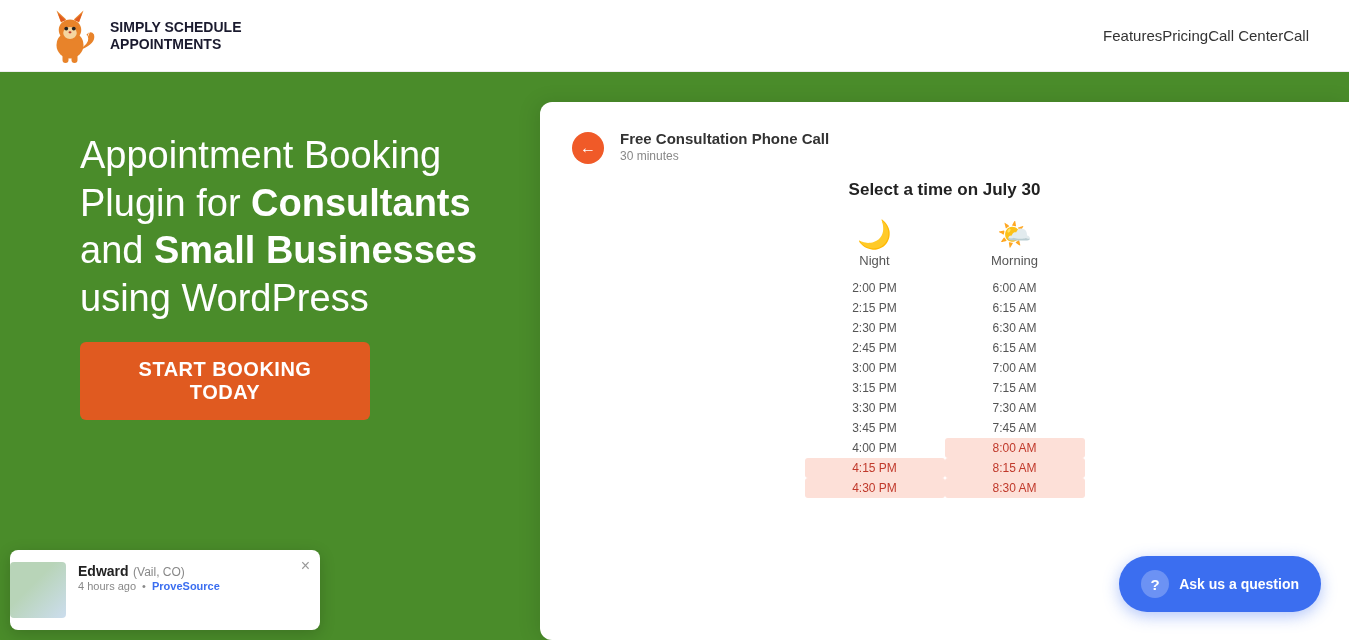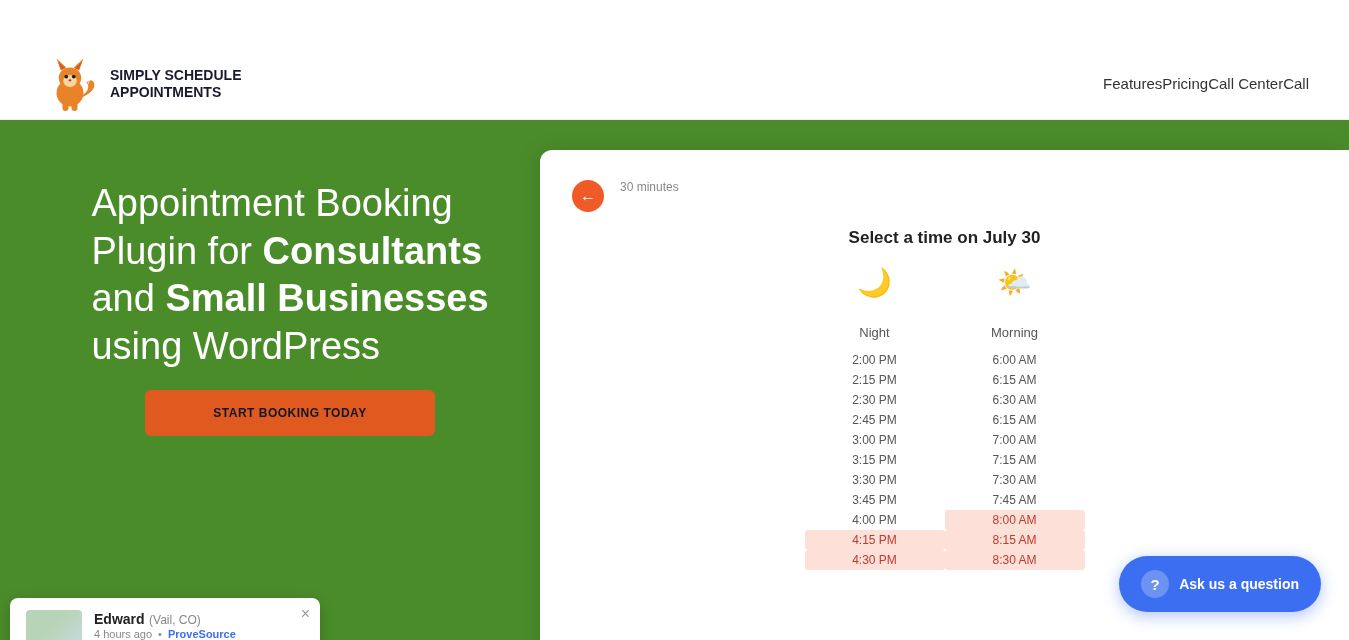--- a/index.html
+++ b/index.html
@@ -2,45 +2,45 @@
 <html><head>
   <meta charset="utf-8">
   <style>
     * { margin: 0; padding: 0; box-sizing: border-box; }
     body { font-family: -apple-system, BlinkMacSystemFont, 'Segoe UI', sans-serif; width: 1349px; min-height: 640px; overflow: hidden; }
 
     
     .navbar {
       display: flex; align-items: center; justify-content: space-between;
       padding: 10px 40px; background: #fff; border-bottom: 1px solid #eee;
-      height: 72px; position: relative; z-index: 10; margin-top: 48px;
+      height: 72px; position: relative; z-index: 10;
     }
     .nav-logo { display: flex; align-items: center; gap: 10px; }
     .logo-text { font-size: 14px; font-weight: 700; color: #1a1a2e; text-transform: uppercase; line-height: 1.2; }
     .logo-text span { display: block; }
     .nav-links { display: flex; align-items: center; }
     .nav-link { text-decoration: none; color: #333; font-size: 15px; }
     .nav-btn-view {
       background: #f05a28; color: #fff; border: none; border-radius: 25px;
       padding: 10px 22px; font-size: 15px; font-weight: 600; cursor: pointer;
     }
 
     
     .hero {
       display: flex; height: 568px; background: #4a8c2a; position: relative;
     }
     .hero-left {
-      flex: 0 0 540px; padding: 60px 40px 40px 80px; display: flex; flex-direction: column; justify-content: flex-start; align-items: center;
+      flex: 0 0 540px; padding: 60px 40px 40px 80px; display: flex; flex-direction: column; justify-content: flex-start;
     }
     .hero-heading { font-size: 38px; color: #fff; line-height: 1.25; margin-bottom: 20px; font-weight: 400; }
     .hero-heading strong { font-weight: 700; }
     .hero-subtext { font-size: 15px; color: #e8f5e0; margin-bottom: 36px; line-height: 1.5; }
     .hero-cta {
-      background: #e05a20; color: #0f172a; border: none; border-radius: 6px;
-      padding: 16px 36px; font-size: 12px; font-weight: 700; cursor: pointer;
+      background: #e05a20; color: #ffffff; border: none; border-radius: 6px;
+      padding: 16px 36px; font-size: 20px; font-weight: 700; cursor: pointer;
       letter-spacing: 0.5px; width: 290px; text-transform: uppercase;
     }
 
     
     .booking-widget {
       flex: 1; background: #fff; border-radius: 12px 0 0 12px;
       margin: 30px 0 0 0; padding: 28px 32px; overflow: hidden;
       box-shadow: -4px 0 20px rgba(0,0,0,0.1);
       position: relative;
     }
@@ -55,32 +55,32 @@
 
     .select-heading { text-align: center; font-size: 17px; font-weight: 600; color: #222; margin-bottom: 18px; }
 
     .time-columns { display: flex; gap: 0; justify-content: center; }
     .time-col { flex: 1; max-width: 140px; }
     .time-col-header {
       display: flex; flex-direction: column; align-items: center;
       margin-bottom: 10px;
     }
     .time-col-icon { font-size: 28px; color: #555; margin-bottom: 2px; }
-    .time-col-label { font-size: 13px; color: #555; margin-top: 24px; }
+    .time-col-label { font-size: 13px; color: #555; }
 
     .time-slot {
       text-align: center; font-size: 12px; color: #555;
       padding: 3px 0; cursor: pointer; border-radius: 3px;
     }
     .time-slot.highlighted { background: #fde0d8; color: #c0392b; }
 
     
     .notif-popup {
       position: absolute; bottom: 10px; left: 10px;
-      background: #fff; border-radius: 8px; padding: 12px 16px;
+      background: #fff; border-radius: 8px; padding: 12px 0;
       box-shadow: 0 4px 16px rgba(0,0,0,0.18);
       width: 310px; display: flex; gap: 12px; align-items: flex-start;
       z-index: 20;
     }
     .notif-map {
       width: 56px; height: 56px; background: #cde;
       border-radius: 4px; flex-shrink: 0; overflow: hidden;
       position: relative;
     }
     .notif-map-inner { width: 100%; height: 100%; background: linear-gradient(135deg, #b8d4b8 40%, #cde 100%); }
@@ -164,20 +164,21 @@
     <h1 class="hero-heading">
       Appointment Booking<br>Plugin for <strong>Consultants</strong><br>and <strong>Small Businesses</strong><br>using WordPress
     </h1>
     <button class="hero-cta">START BOOKING TODAY</button>
   </div>
 
   <div class="booking-widget">
     <div class="widget-header">
       <div class="back-btn">←</div>
       <div>
+        <div class="widget-title">Free Consultation Phone Call</div>
         <div class="widget-duration">30 minutes</div>
       </div>
     </div>
 
     <div class="select-heading">Select a time on July 30</div>
 
     <div class="time-columns">
 
       <div class="time-col">
         <div class="time-col-header">

